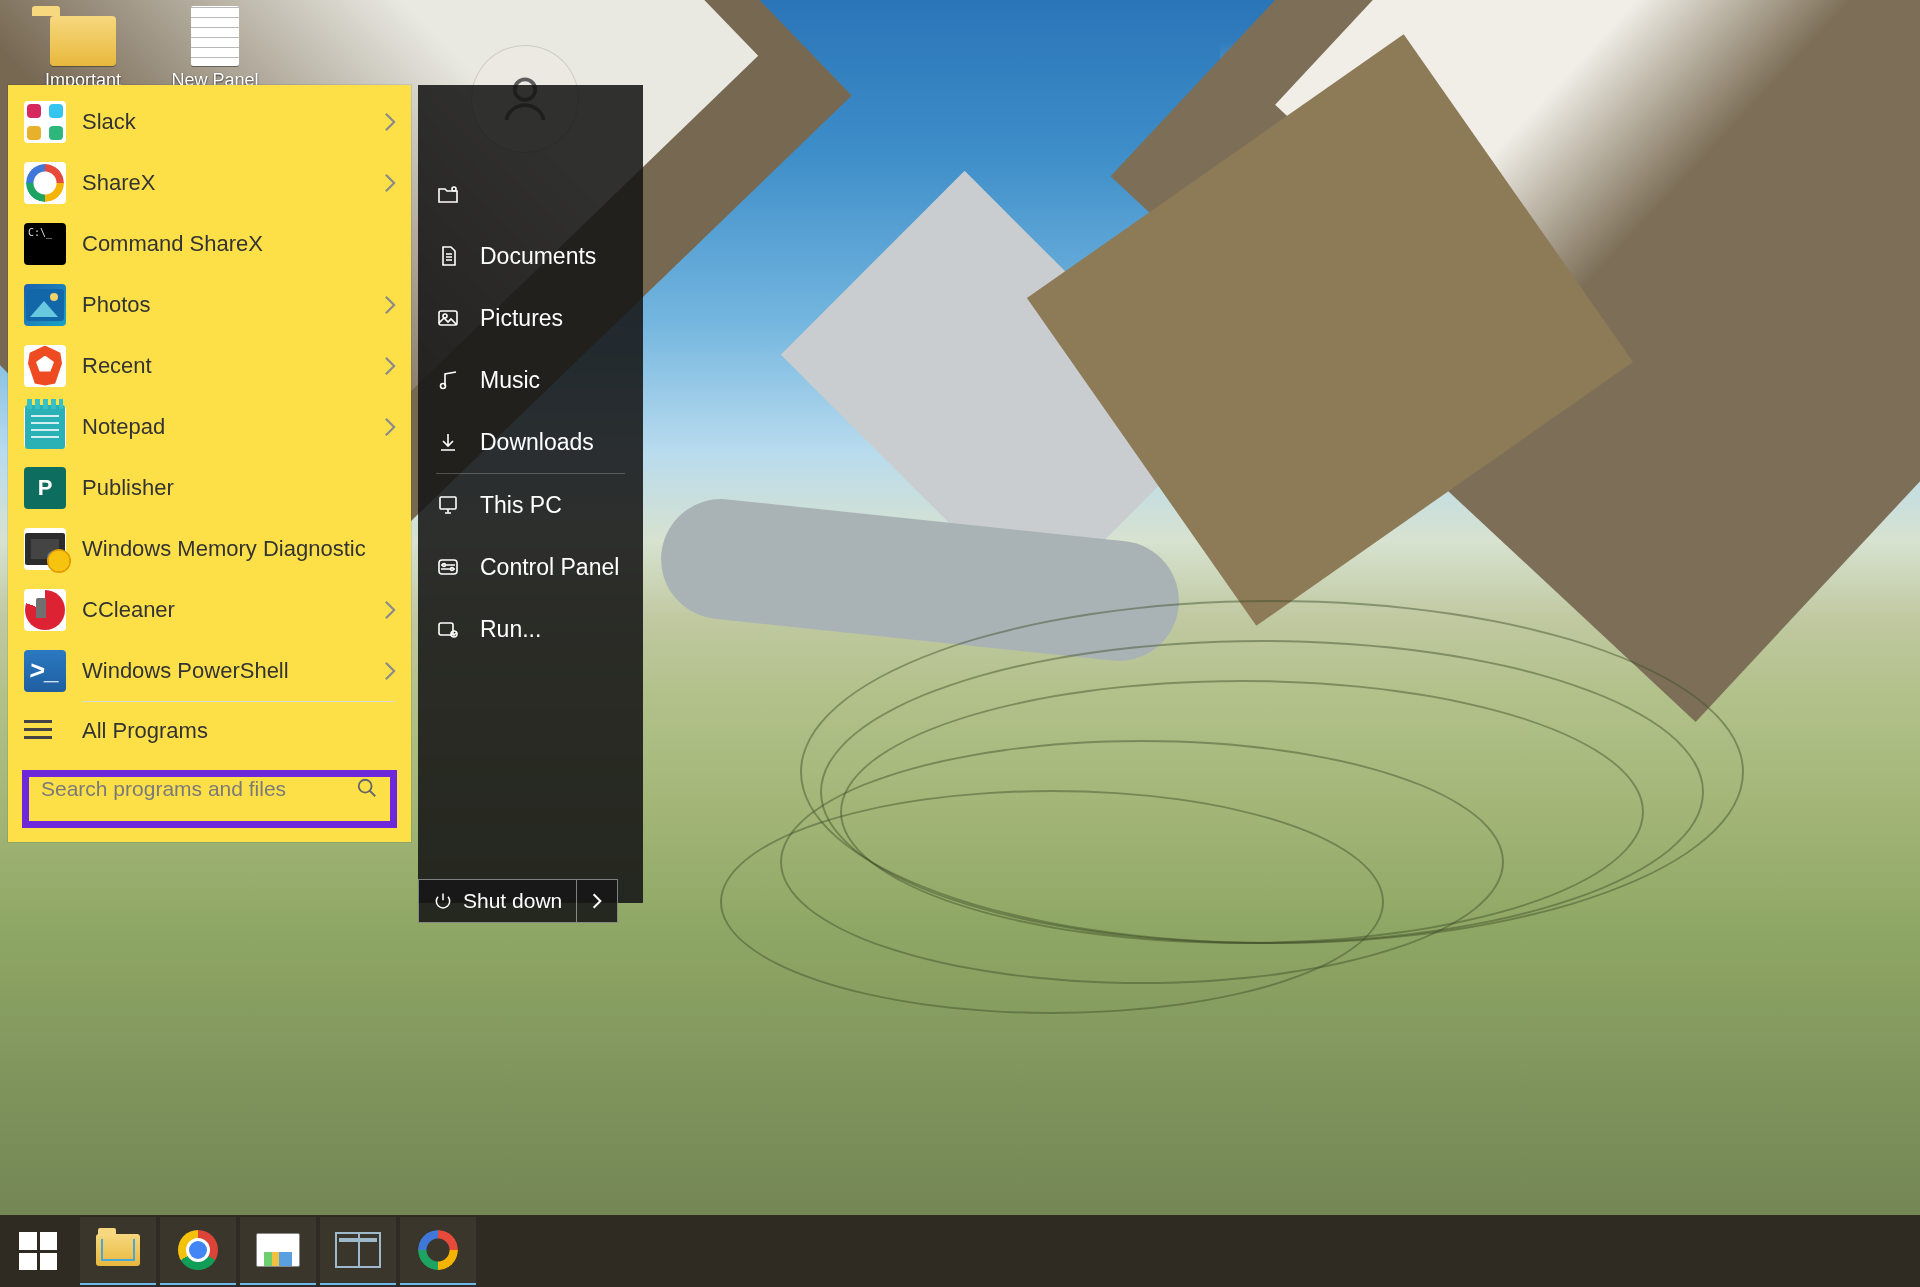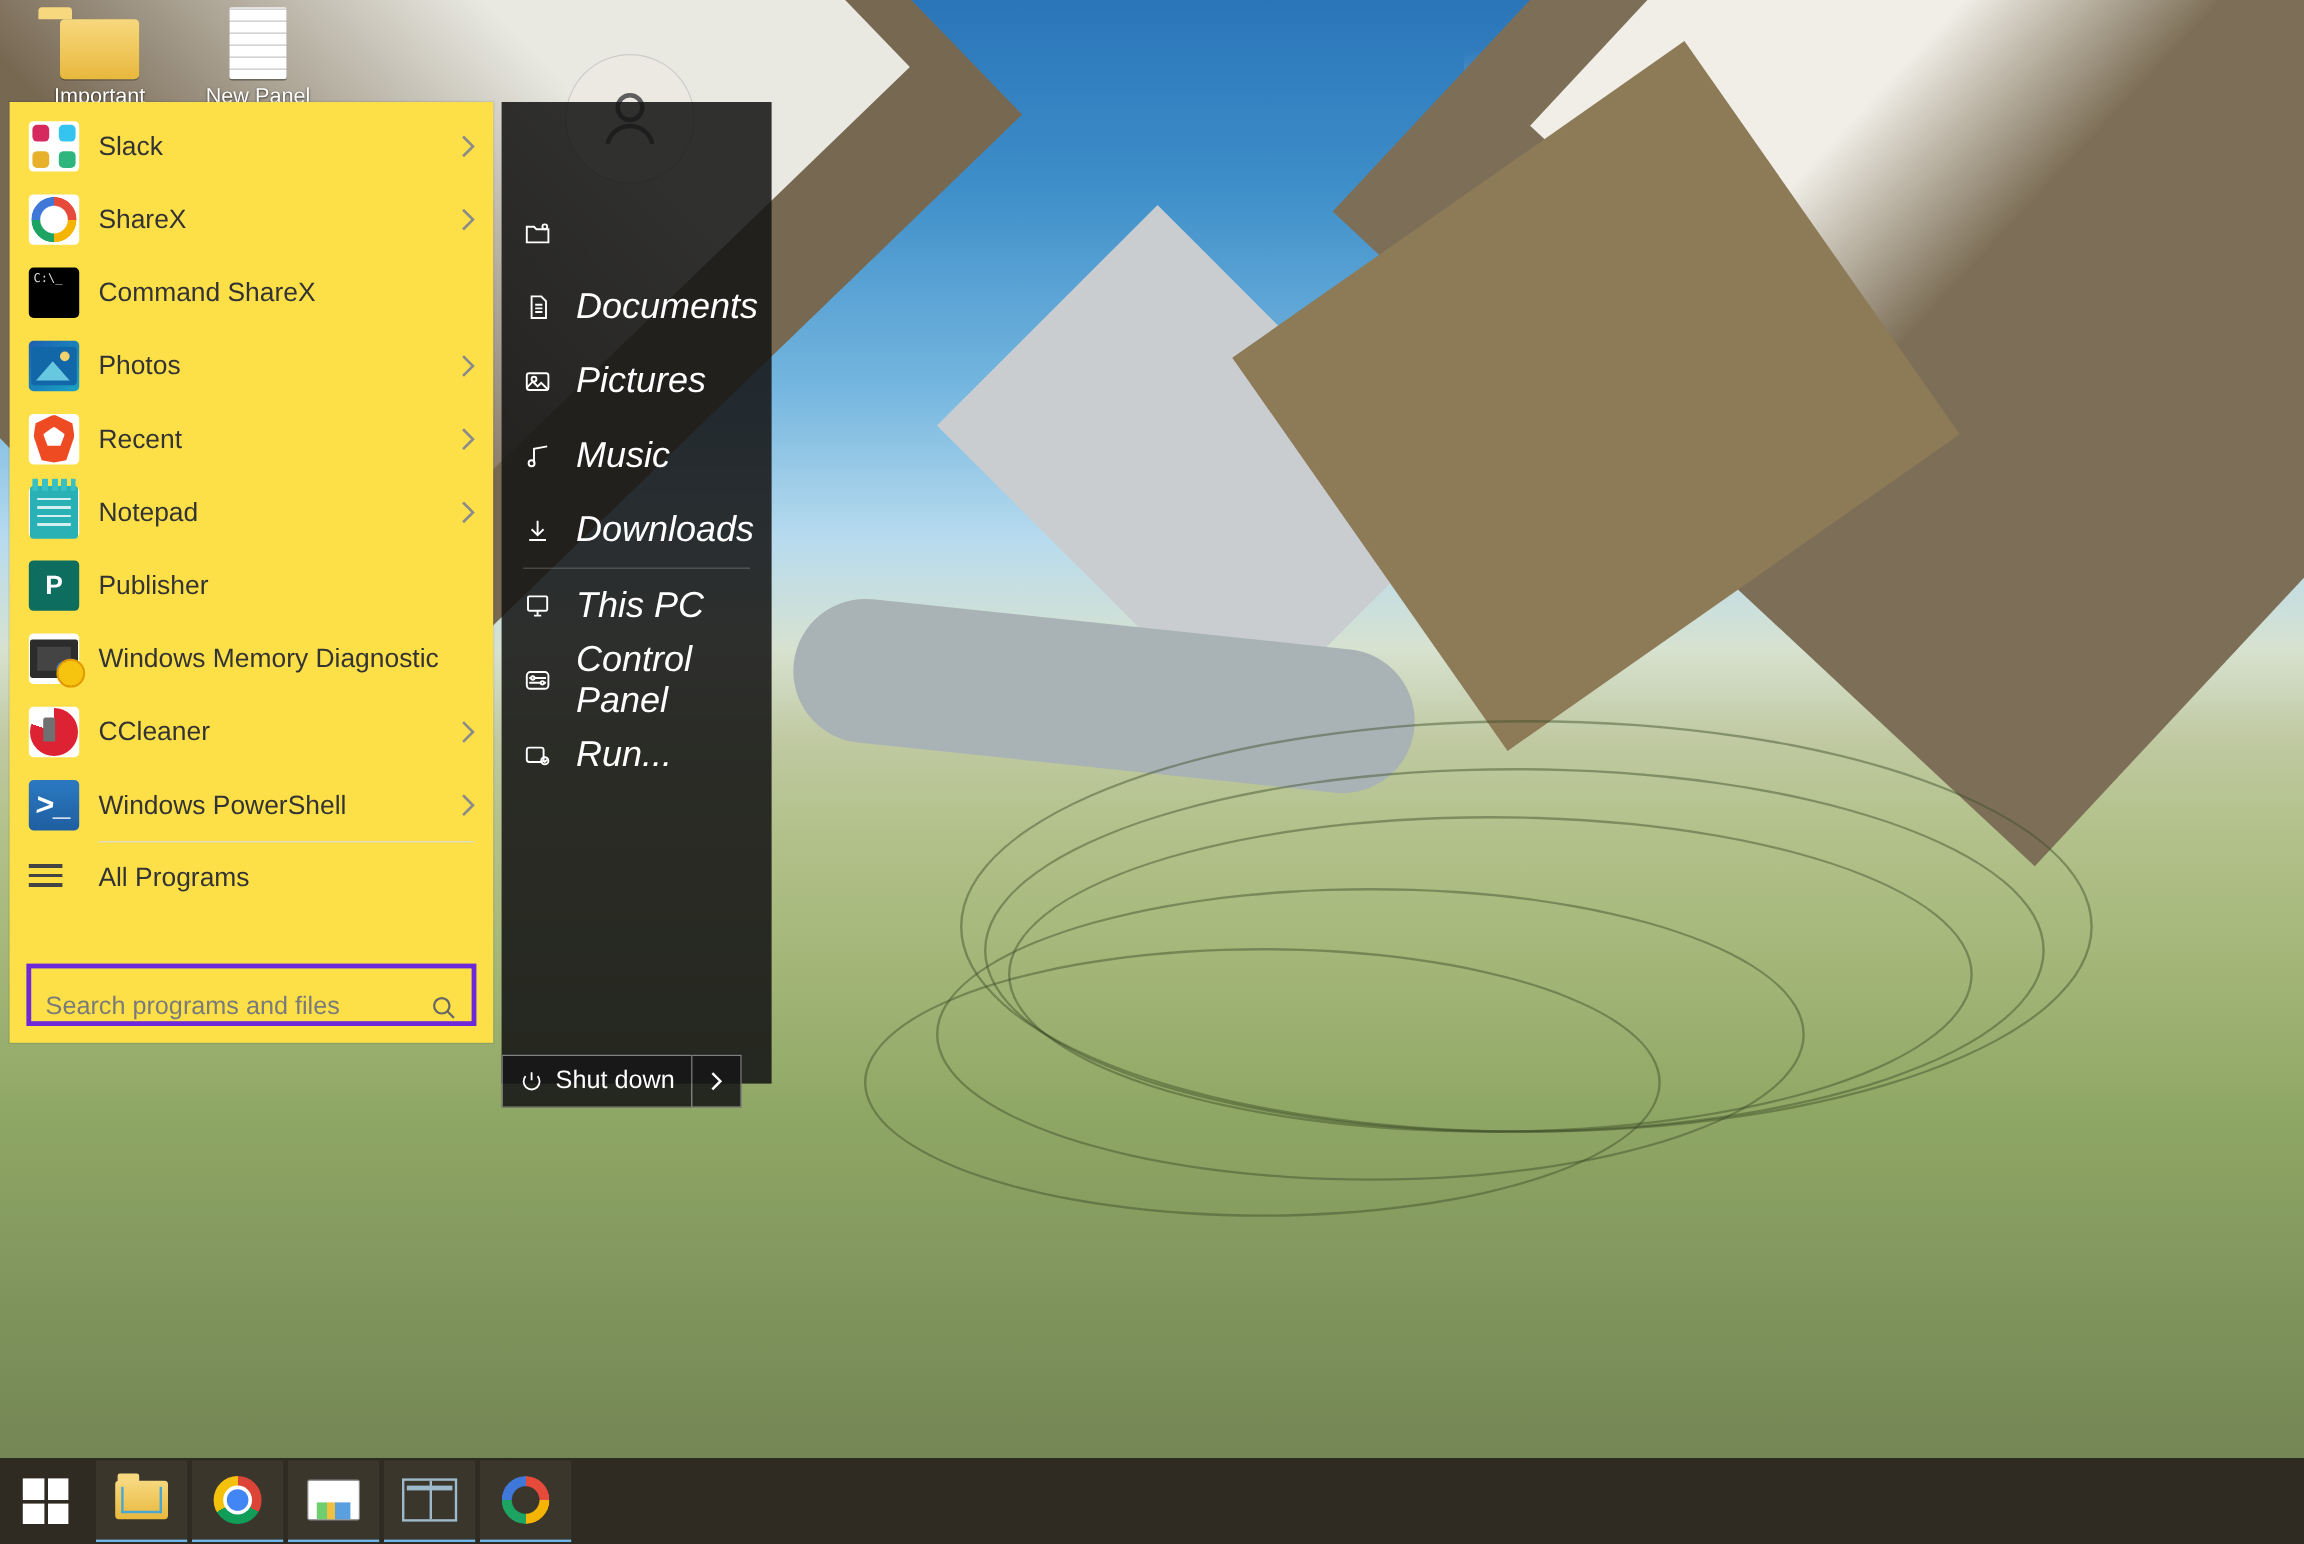--- a/index.html
+++ b/index.html
@@ -116,31 +116,30 @@
   .allprog {
     display:flex; align-items:center; height:58px; padding:0 14px 0 16px;
     color:#333; font-size:22px;
   }
   .allprog .icon-burger {
     width:28px; height:22px; margin-right:30px;
     background:repeating-linear-gradient(to bottom,#444 0 3px,transparent 3px 8px);
   }
   .search-wrap { padding:10px 14px 14px 14px; }
   .search {
-    display:flex; align-items:flex-end; height:44px; padding:0 12px;
-    border:4px solid #6d28d9; color:#7a7a7a; font-size:21px;margin-top:33px;
+    display:flex; align-items:flex-start; height:44px; padding:0 12px;
+    border:7px solid #6d28d9; color:#7a7a7a; font-size:21px;
   }
   .search .mag { margin-left:auto; }
 
   
   .panel {
     position:absolute; left:418px; top:85px; width:225px; height:740px;
-    background:rgba(22,22,22,.88); color:#fff; font-size:30px;
+    background:rgba(22,22,22,.88); color:#fff; font-size:23px;
     padding-top:78px;
-    font-style:italic;
   }
   .avatar {
     position:absolute; left:472px; top:46px; width:106px; height:106px;
     background:#ece9e3; border-radius:50%; display:flex;
     align-items:center; justify-content:center;
     box-shadow:0 0 0 1px rgba(0,0,0,.12);
   }
   .avatar svg { width:56px; height:56px; stroke:#5d5d5d; }
   .p-item {
     display:flex; align-items:center; height:62px; padding:0 18px;

